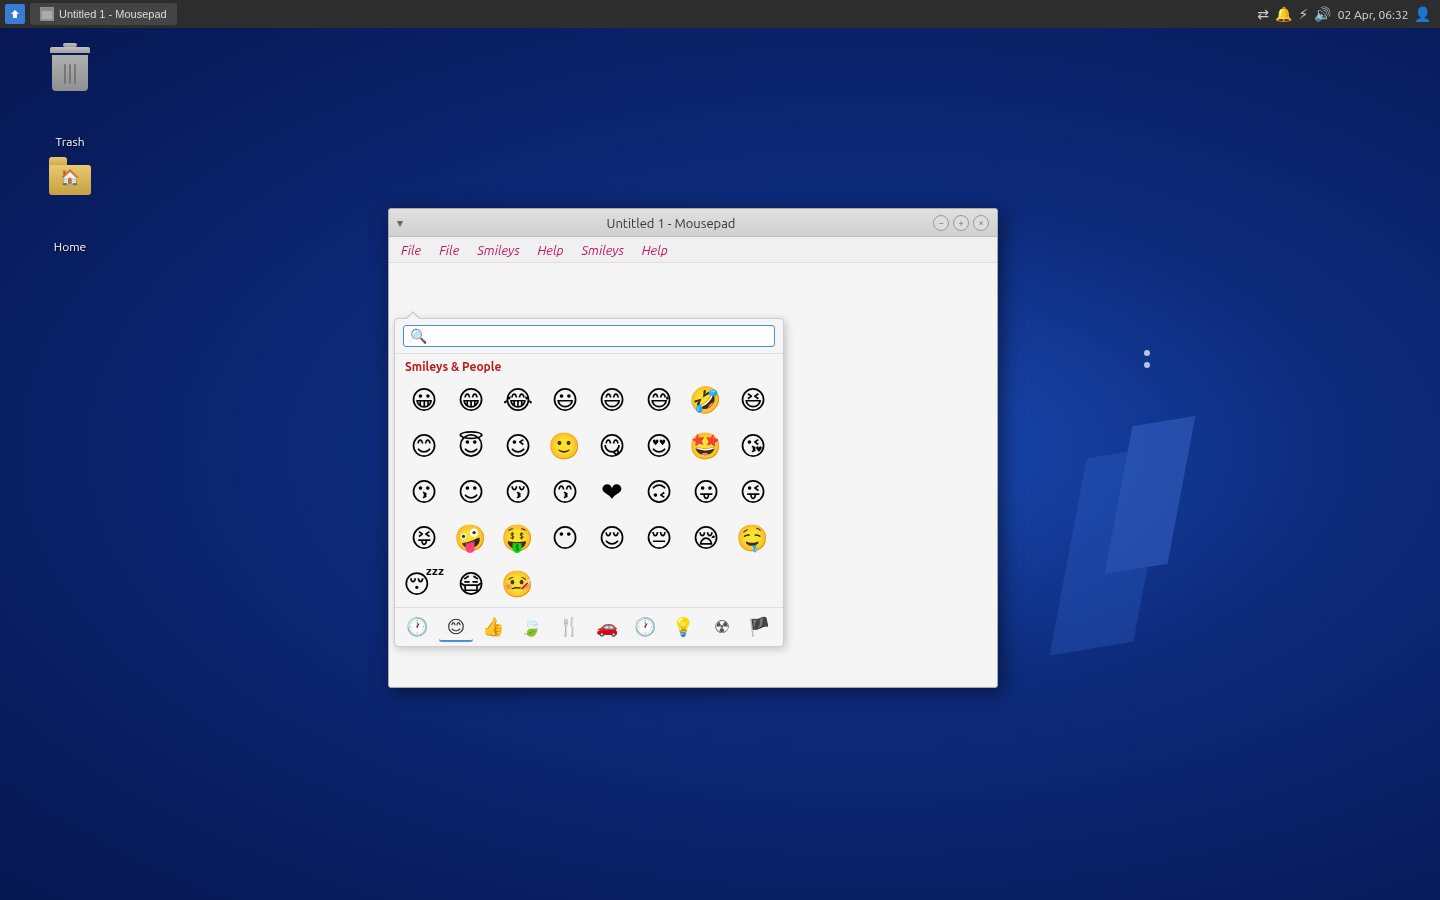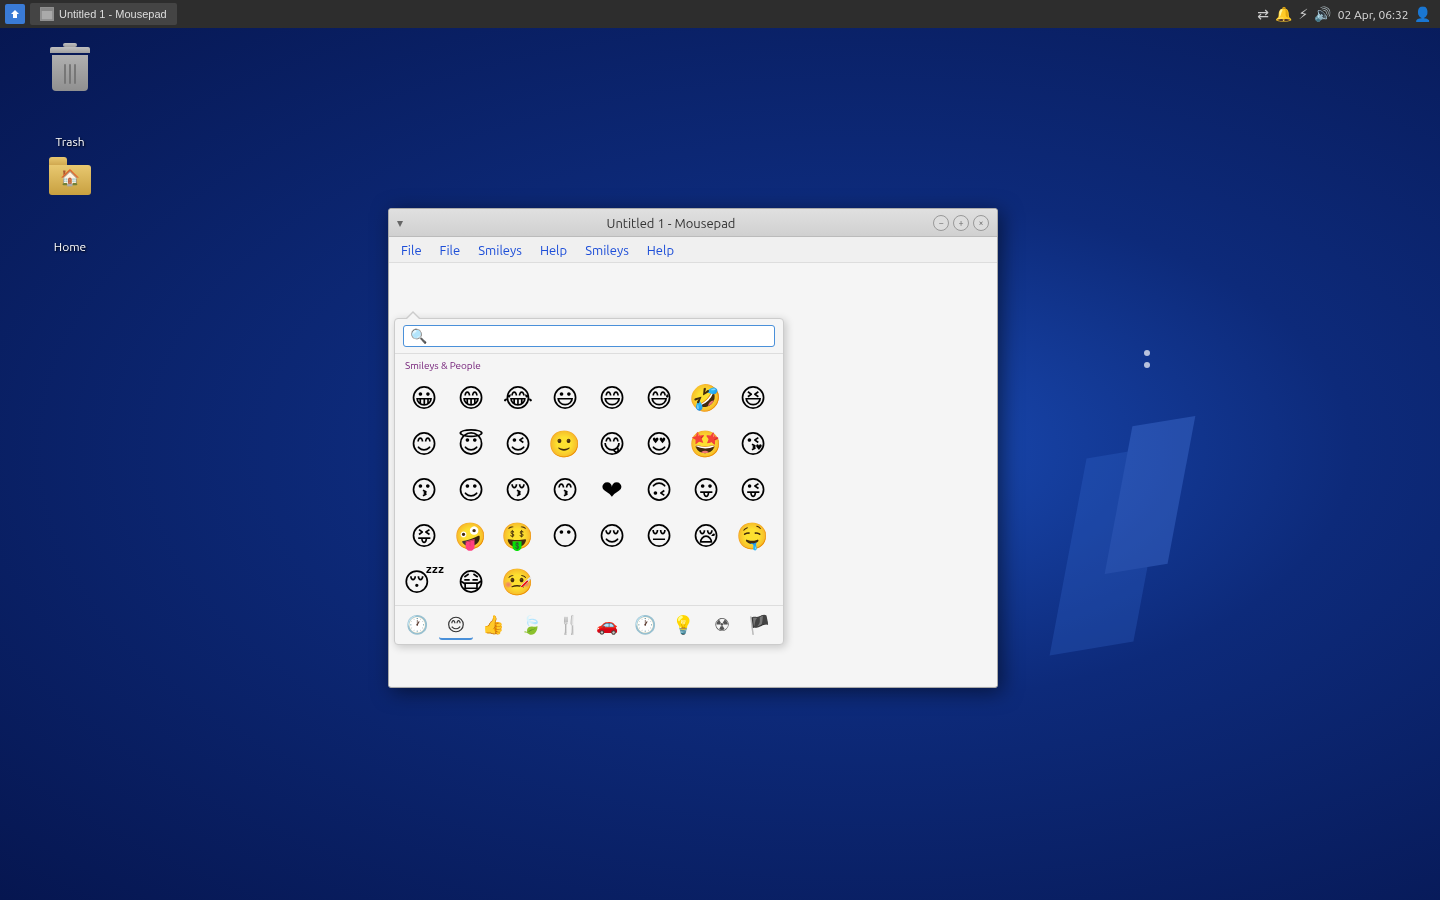--- a/index.html
+++ b/index.html
@@ -298,23 +298,24 @@
       background: #f0f0f0;
       border-bottom: 1px solid #ddd;
       display: flex;
       align-items: center;
       padding: 0 4px;
       gap: 2px;
     }
     .menu-item {
       padding: 2px 8px;
       font-size: 13px;
-      color: #1d4ed8;
+      color: #be185d;
       cursor: pointer;
       border-radius: 2px;
+      font-style: italic;
     }
 
     
     .window-content {
       background: #f5f5f5;
       flex: 1;
       height: calc(100% - 55px);
       position: relative;
     }
 
@@ -373,23 +374,23 @@
     .emoji-search-input {
       border: none;
       outline: none;
       font-size: 13px;
       flex: 1;
       background: transparent;
     }
 
     .emoji-section-label {
       padding: 6px 10px 4px;
-      font-size: 10px;
-      color: #701a75;
-      font-weight: normal;
+      font-size: 12px;
+      color: #b91c1c;
+      font-weight: bold;
     }
 
     .emoji-grid {
       display: grid;
       grid-template-columns: repeat(8, 1fr);
       padding: 0 6px;
       gap: 0;
       max-height: 230px;
       overflow-y: auto;
       overflow-x: hidden;

